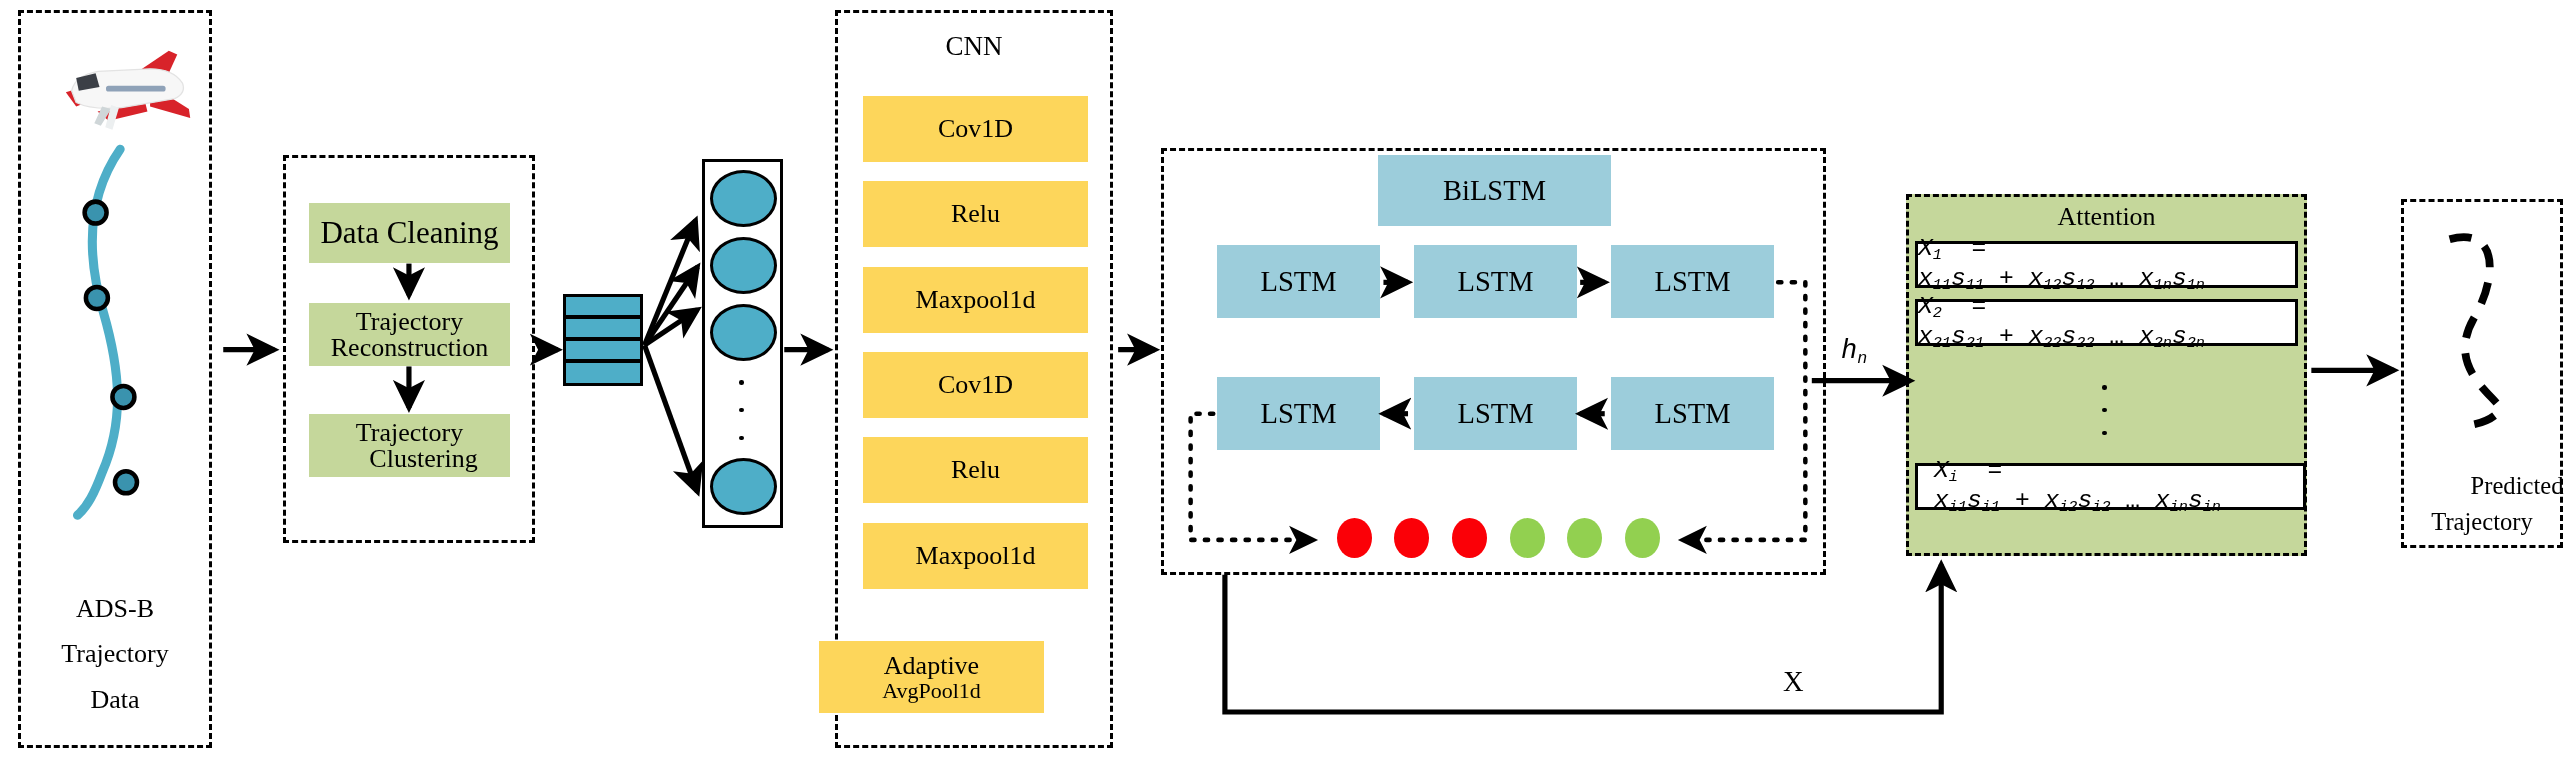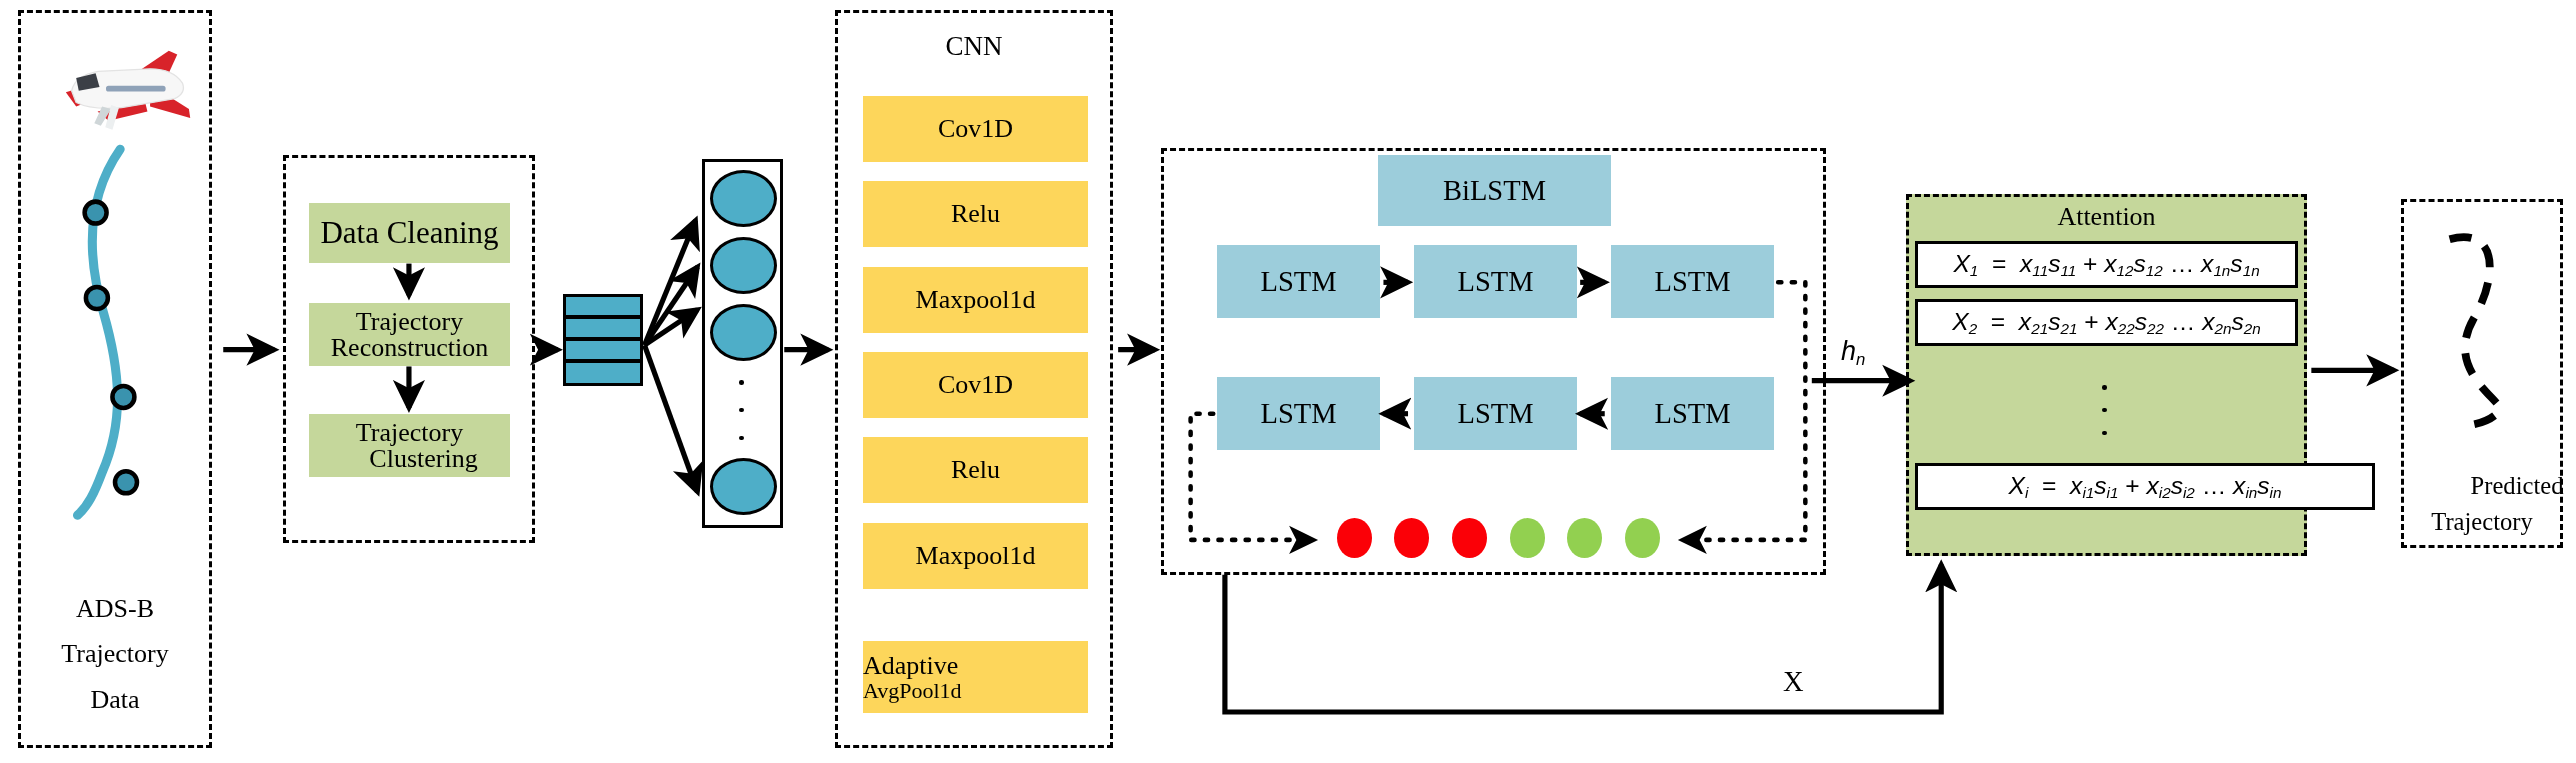--- a/index.html
+++ b/index.html
@@ -22,21 +22,21 @@
   .nn-frame{position:absolute;border:3.2px solid #000;background:#fff;box-sizing:border-box;}
 
   .dot-red{position:absolute;background:#fb0007;border-radius:50%;}
   .dot-green{position:absolute;background:#92d050;border-radius:50%;}
 
   .vdots{position:absolute;display:flex;flex-direction:column;justify-content:space-between;align-items:center;}
   .vdots i{display:block;width:4.5px;height:4.5px;background:#000;border-radius:50%;}
 
   svg.overlay{position:absolute;left:0;top:0;width:2576px;height:764px;pointer-events:none;}
 
-  .math{font-style:italic;font-family:Liberation Sans, sans-serif;}
+  .math{font-style:italic;font-family:Liberation Mono, monospace;}
   .math sub{font-style:italic;font-size:0.62em;vertical-align:-0.28em;}
 </style>
 </head>
 <body>
 
 <div class="dashed-panel" style="left:18px;top:10.4px;width:194px;height:738px;"></div>
 
 <div class="abs" style="left:36px;top:39px;width:162px;height:94px;">
   <svg viewBox="0 0 250 145" width="162" height="94">
     <g>
@@ -115,21 +115,21 @@
 </div>
 <div class="yellow-box center" style="left:863px;top:352px;width:225px;height:66px;">
   <span style="font-size:26px;">Cov1D</span>
 </div>
 <div class="yellow-box center" style="left:863px;top:437px;width:225px;height:66px;">
   <span style="font-size:26px;">Relu</span>
 </div>
 <div class="yellow-box center" style="left:863px;top:523px;width:225px;height:66px;">
   <span style="font-size:26px;">Maxpool1d</span>
 </div>
-<div class="yellow-box" style="left:863px;top:641px;width:225px;height:72px;display:flex;flex-direction:column;align-items:flex-start;justify-content:center;line-height:1.05;">
+<div class="yellow-box" style="left:819px;top:641px;width:225px;height:72px;display:flex;flex-direction:column;align-items:center;justify-content:center;line-height:1.05;">
   <span style="font-size:26px;">Adaptive</span>
   <span style="font-size:22px;">AvgPool1d</span>
 </div>
 
 <div class="dashed-panel" style="left:1161px;top:148px;width:665px;height:427px;"></div>
 
 <div class="blue-box center" style="left:1378px;top:155px;width:233px;height:71px;">
   <span style="font-size:28.5px;">BiLSTM</span>
 </div>
 
@@ -184,21 +184,21 @@
     x<sub>21</sub>s<sub>21</sub><span style="font-style:normal;">&nbsp;+&nbsp;</span>x<sub>22</sub>s<sub>22</sub><span style="font-style:normal;">&nbsp;…&nbsp;</span>x<sub>2n</sub>s<sub>2n</sub>
   </span>
 </div>
 
 <div class="vdots" style="left:2101px;top:385px;width:6.5px;height:50px;">
   <i></i>
     <i></i>
     <i></i>
 </div>
 
-<div class="white-box center" style="left:1915px;top:463px;width:460px;height:47px;">
+<div class="white-box center" style="left:1915px;top:463px;width:391px;height:47px;padding-left:16px;">
   <span class="math" style="font-size:24.6px;">
     <span>X</span><sub>i</sub>
     <span style="font-style:normal;">&nbsp;=&nbsp;</span>
     x<sub>i1</sub>s<sub>i1</sub><span style="font-style:normal;">&nbsp;+&nbsp;</span>x<sub>i2</sub>s<sub>i2</sub><span style="font-style:normal;">&nbsp;…&nbsp;</span>x<sub>in</sub>s<sub>in</sub>
   </span>
 </div>
 
 <div class="dashed-panel" style="left:2401px;top:199px;width:162px;height:349px;"></div>
 
 <div class="abs" style="left:2401px;top:199px;width:162px;height:259px;">

